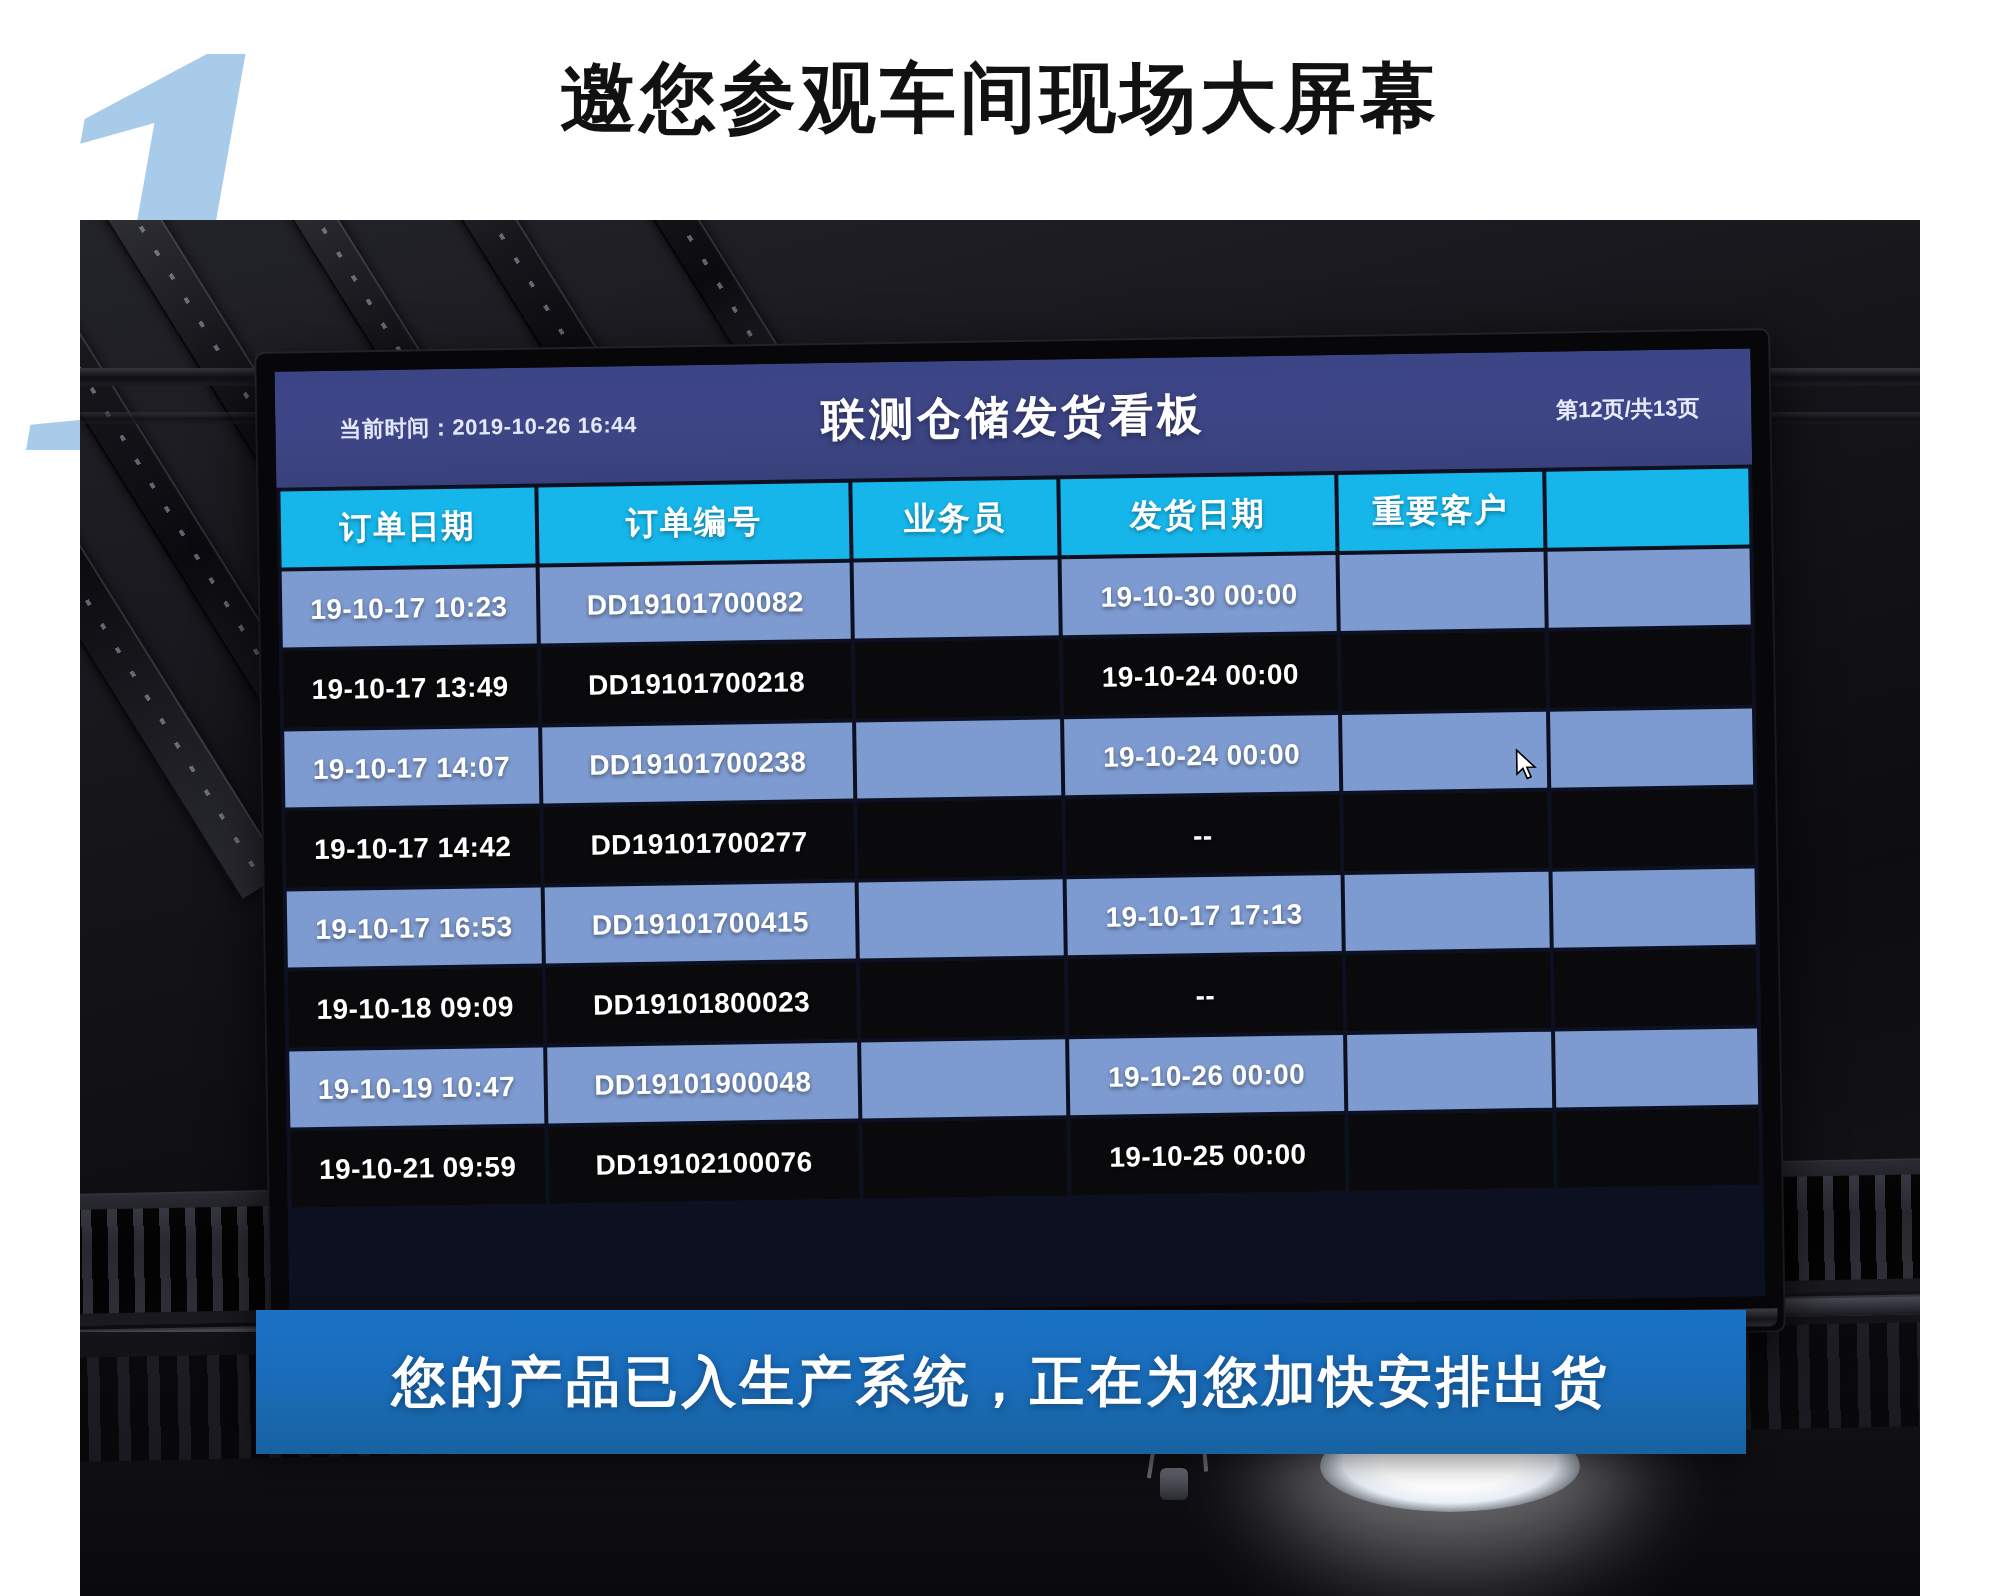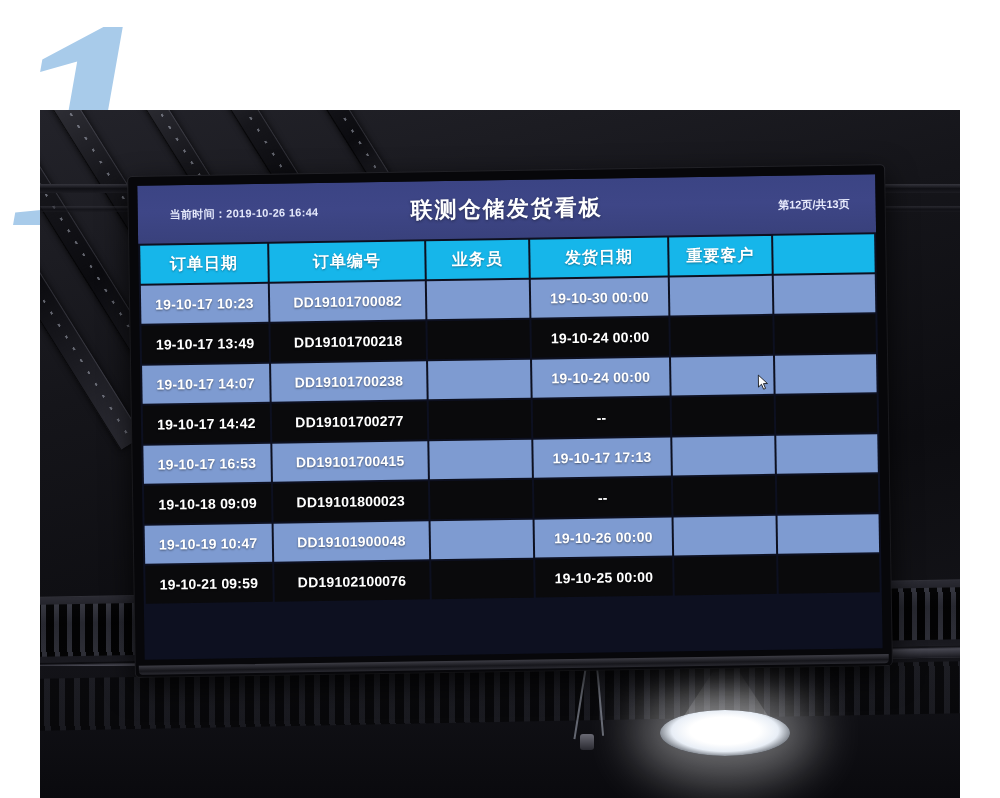--- a/index.html
+++ b/index.html
@@ -223,20 +223,21 @@
     text-shadow: 0 1px 4px rgba(0,0,0,0.35);
   }
 </style>
 </head>
 <body>
 
 <div class="page">
 
   <div class="deco-numeral">1</div>
 
+  <div class="headline">邀您参观车间现场大屏幕</div>
 
   <div class="photo">
 
     <div class="ceiling">
 
       <div class="beam diag" style="left:-120px; top:-30px; width:420px; height:26px; transform:rotate(58deg);">
           <div class="dots"></div>
         </div>
       <div class="beam diag" style="left:-60px; top:-40px; width:430px; height:22px; transform:rotate(58deg);">
           <div class="dots"></div>
@@ -364,14 +365,17 @@
         </table>
 
         <svg class="cursor" viewBox="0 0 12 17">
           <path d="M1 1 L1 13 L4 10.2 L6.1 15.2 L8 14.4 L6 9.6 L10 9.6 Z" fill="#ffffff" stroke="#000000" stroke-width="0.8"></path>
         </svg>
 
       </div>
     </div>
   </div>
 
+  <div class="banner">
+    <span class="banner-text">您的产品已入生产系统，正在为您加快安排出货</span>
+  </div>
 
 </div>
 
 </body></html>

